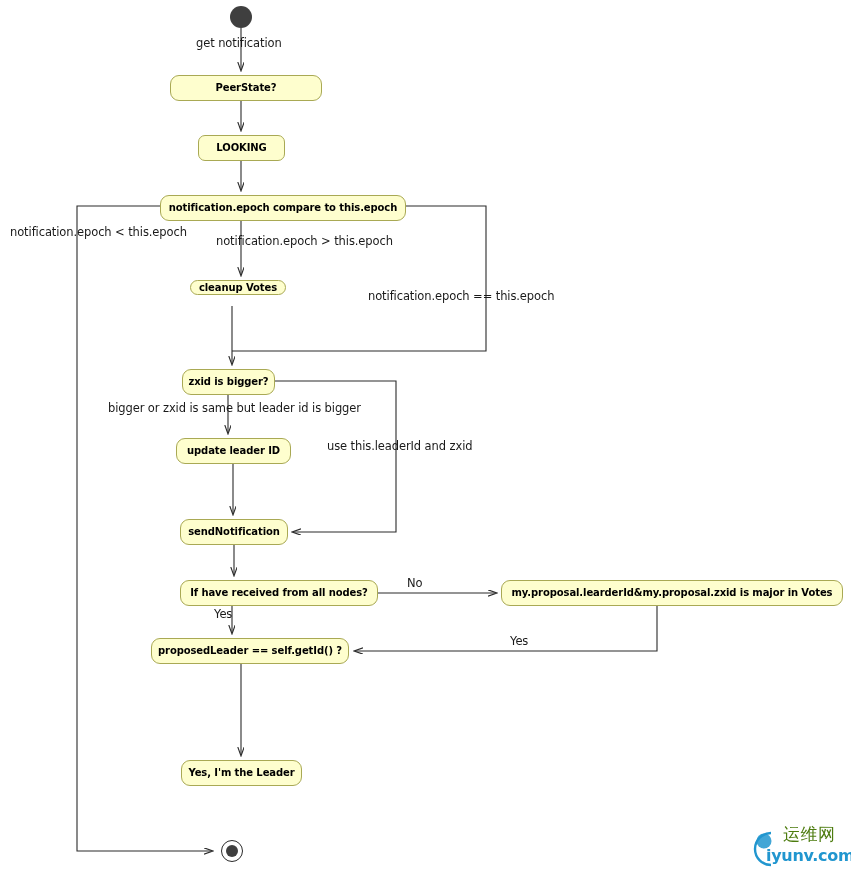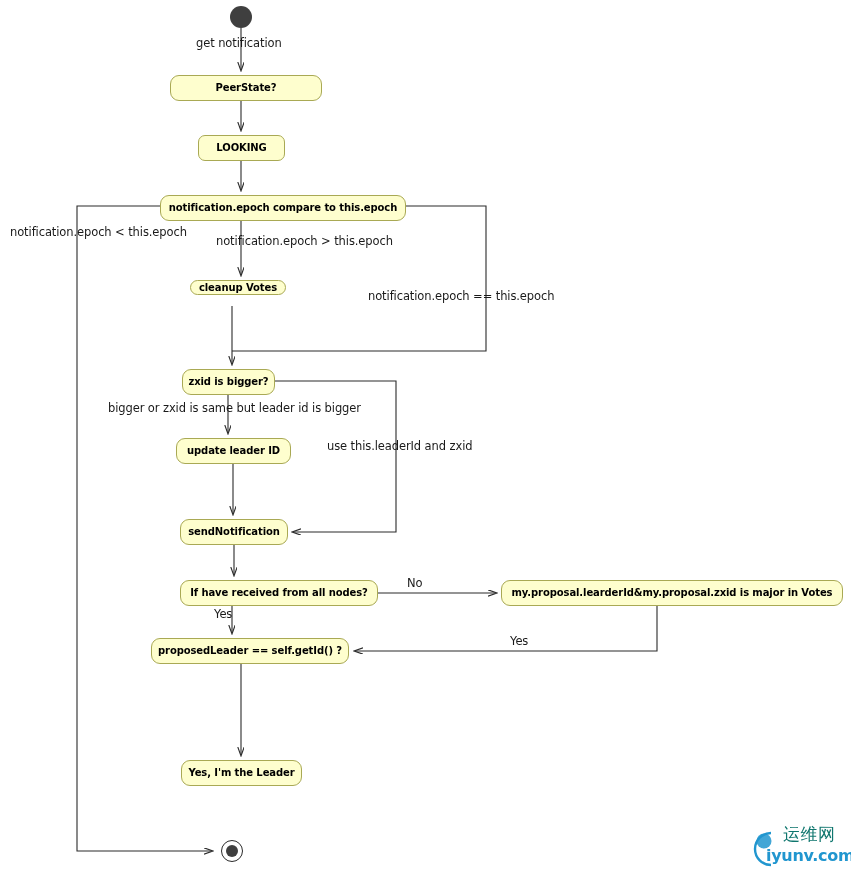--- a/index.html
+++ b/index.html
@@ -86,21 +86,21 @@
     top: 824px;
     width: 108px;
     height: 48px;
     z-index: 4;
   }
   .wm-text-cn {
     position: absolute;
     left: 43px;
     top: 2px;
     font-size: 17px;
-    color: #0f766e;
+    color: #4d7c0f;
     font-family: "DejaVu Sans", sans-serif;
     line-height: 1;
     letter-spacing: 0.5px;
   }
   .wm-text-en {
     position: absolute;
     left: 26px;
     top: 24px;
     font-size: 16px;
     color: #2196cf;

